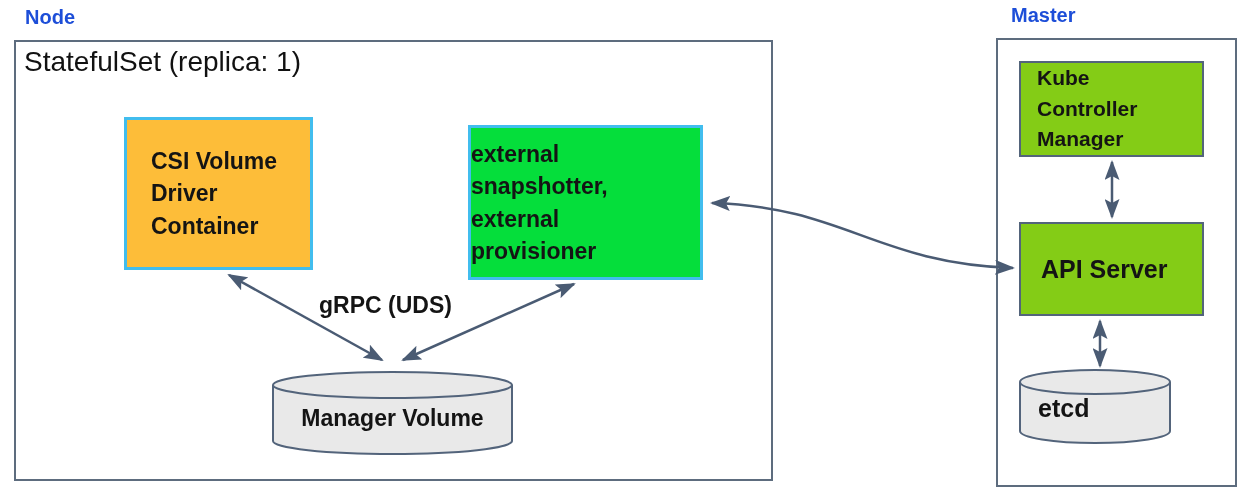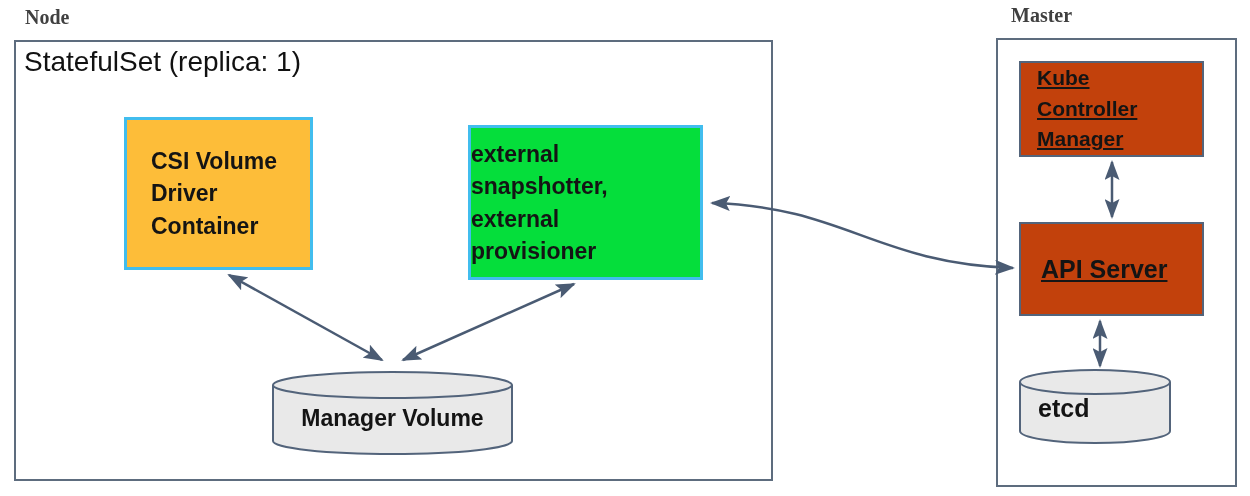--- a/index.html
+++ b/index.html
@@ -13,23 +13,22 @@
     width: 1250px;
     height: 496px;
     background: #ffffff;
     overflow: hidden;
     color: #161616;
   }
   .abs { position: absolute; }
   .group-title {
     font-size: 20px;
     font-weight: 700;
-    color: #404040;
+    color: #1d4ed8;
     white-space: nowrap;
-    font-family: Liberation Serif, serif;
   }
   .group-box {
     border: 2px solid #5d6c7e;
     background: #ffffff;
     box-sizing: border-box;
   }
   .statefulset-title {
     font-size: 28px;
     font-weight: 400;
     color: #111111;
@@ -38,22 +37,21 @@
   .shape-box {
     box-sizing: border-box;
     display: flex;
     align-items: center;
   }
   .colored-box {
     border: 3px solid #41bdee;
   }
   .gray-box {
     border: 2px solid #53647b;
-    background: #c2410c;
-    text-decoration: underline;
+    background: #84cc16;
   }
   .box-label {
     font-weight: 600;
     line-height: 1.4;
     color: #141414;
   }
   .csi-box .box-label { font-size: 23px; width: 165px; padding-left: 24px; }
   .sidecar-box .box-label { font-size: 23px; width: 170px; }
   .kcm-box .box-label { font-size: 21px; width: 125px; padding-left: 16px; line-height: 1.45; }
   .api-box .box-label { font-size: 25px; width: 170px; padding-left: 20px; }
@@ -81,20 +79,21 @@
   <div class="abs statefulset-title" style="left:24px; top:46px;">StatefulSet (replica: 1)</div>
 
   <div class="abs shape-box colored-box csi-box" style="left:124px; top:117px; width:189px; height:153px; background:#fdbd39;">
     <div class="box-label">CSI Volume Driver Container</div>
   </div>
 
   <div class="abs shape-box colored-box sidecar-box" style="left:468px; top:125px; width:235px; height:155px; background:#05de3b;">
     <div class="box-label">external snapshotter, external provisioner</div>
   </div>
 
+  <div class="abs float-label grpc-label" style="left:319px; top:292px;">gRPC (UDS)</div>
 
   <div class="abs group-title" style="left:1011px; top:4px;">Master</div>
 
   <div class="abs group-box" style="left:996px; top:38px; width:241px; height:449px;"></div>
 
   <div class="abs shape-box gray-box kcm-box" style="left:1019px; top:61px; width:185px; height:96px;">
     <div class="box-label">Kube Controller Manager</div>
   </div>
 
   <div class="abs shape-box gray-box api-box" style="left:1019px; top:222px; width:185px; height:94px;">

